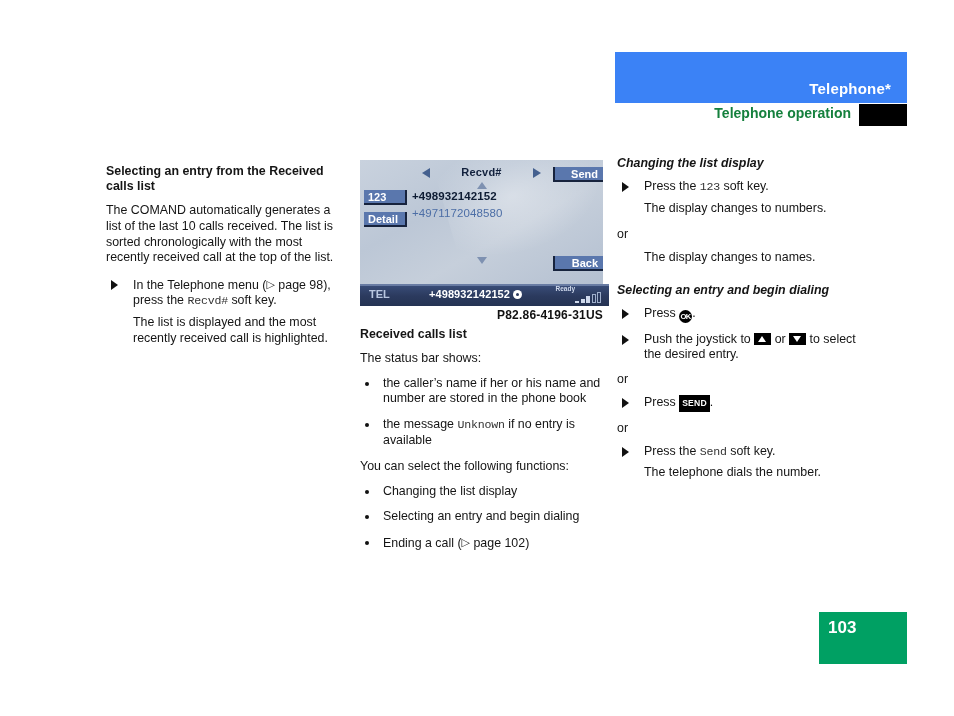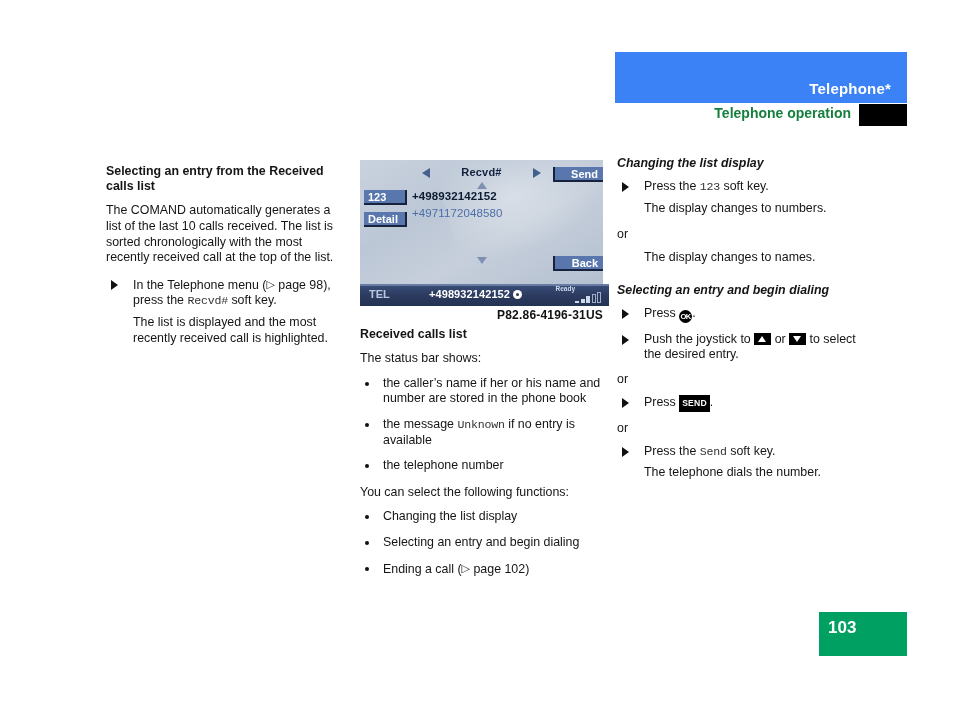--- a/index.html
+++ b/index.html
@@ -172,21 +172,21 @@
   .bars i:nth-child(4){height:9px;background:transparent;border:1px solid #9eaecb;box-sizing:border-box;}
   .bars i:nth-child(5){height:11px;background:transparent;border:1px solid #9eaecb;box-sizing:border-box;}
 
   .figcap{
     position:absolute;right:0px;top:148px;font-size:12px;font-weight:bold;color:#111;
     font-family:"Liberation Sans",sans-serif;letter-spacing:.2px;
   }
 
   
   .pagebox{
-    position:absolute;left:819px;top:612px;width:88px;height:44px;background:#00a063;
+    position:absolute;left:819px;top:612px;width:88px;height:52px;background:#00a063;
   }
   .pagenum{
     position:absolute;left:9px;top:6px;color:#fff;font-weight:bold;font-size:17px;
   }
 </style>
 </head>
 <body>
 
 <div class="page">
 
@@ -244,21 +244,20 @@
 
     <div class="figcap">P82.86-4196-31US</div>
   </div>
 
   <div class="col col2" style="top:327px;">
     <h3 class="sec">Received calls list</h3>
     <p class="tight">The status bar shows:</p>
     <ul>
       <li>the caller’s name if her or his name and number are stored in the phone book</li>
       <li><span>the message </span><span class="mono">Unknown</span><span> if no entry is available</span></li>
-      <li>the telephone number</li>
     </ul>
     <p class="tight">You can select the following functions:</p>
     <ul>
       <li>Changing the list display</li>
       <li>Selecting an entry and begin dialing</li>
       <li><span>Ending a call (</span><span class="ptri">▷</span> <span>page 102)</span></li>
     </ul>
   </div>
 
   <div class="col col3">

